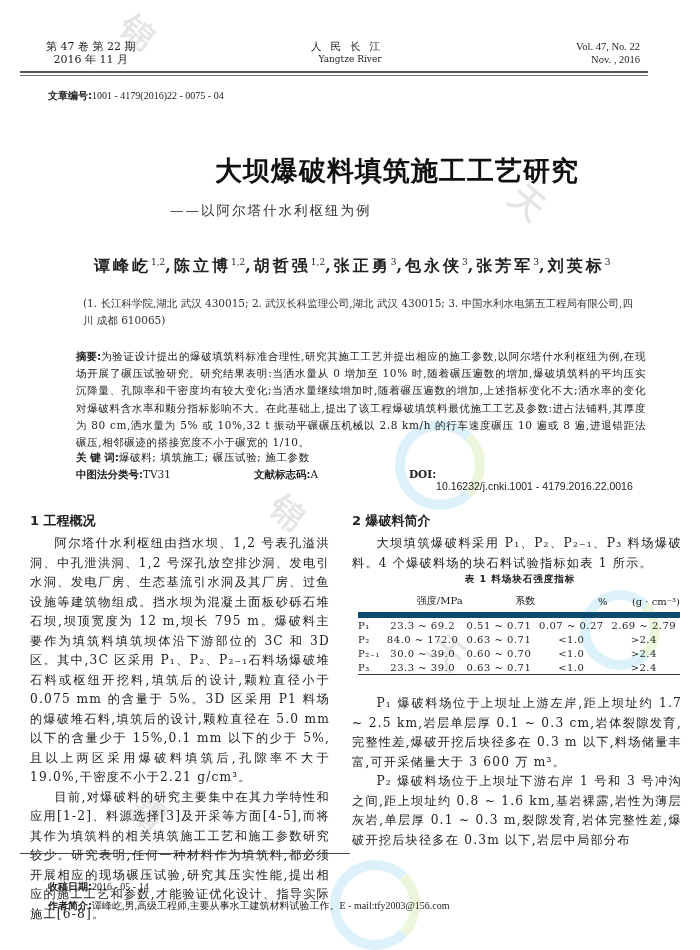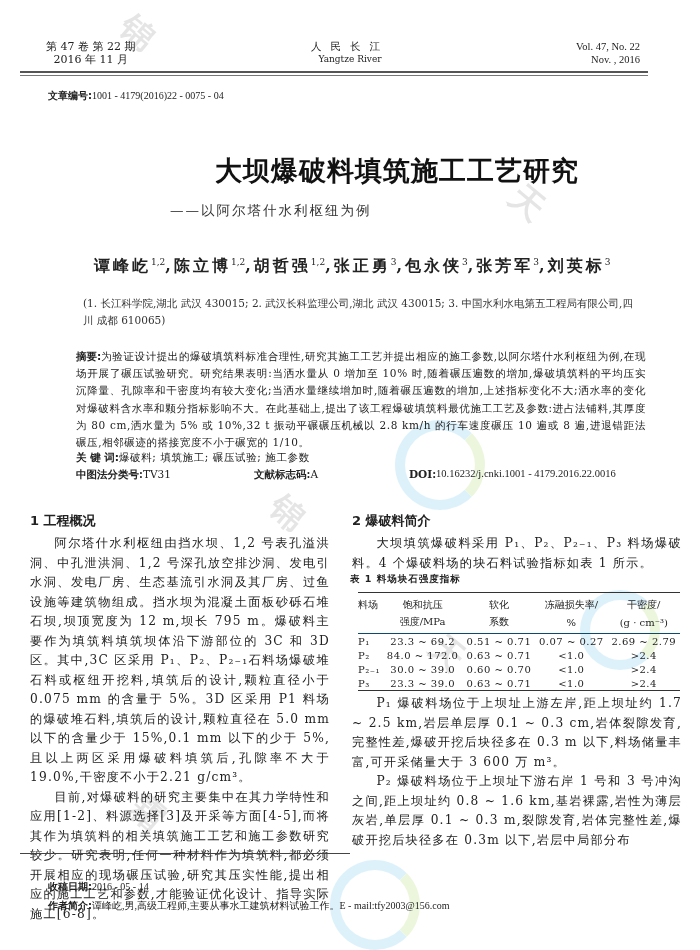--- a/index.html
+++ b/index.html
@@ -27,25 +27,25 @@
   
   .abstract { left:76px; top:348px; width:570px; font-size:10.5px; line-height:17.2px; letter-spacing:0.6px; text-align:justify; color:#222; }
   .abstract b, .kw b, .cls b { font-family:"DejaVu Sans", sans-serif; font-weight:bold; letter-spacing:0; }
   .kw { left:76px; top:451px; font-size:10.5px; letter-spacing:0.6px; }
   .cls-row { left:76px; top:468px; width:600px; font-size:10.5px; }
   .cls-row span { position:absolute; white-space:nowrap; }
   
   .sec-h { font-family:"DejaVu Sans", sans-serif; font-weight:bold; font-size:13px;text-align:right; }
   .col { font-size:12.2px; line-height:19.5px; letter-spacing:1.2px; text-align:justify; color:#222; }
   .col p { margin:0; text-indent:2em; }
-  .tbl-title { left:350px; width:340px; top:573px; font-family:"DejaVu Sans", sans-serif; font-weight:bold; font-size:9.5px; letter-spacing:1px; }
+  .tbl-title { left:350px; width:340px; top:573px; text-align:center; font-family:"DejaVu Sans", sans-serif; font-weight:bold; font-size:9.5px; letter-spacing:1px; }
   table.t1 { position:absolute; left:358px; top:592px; width:322px; border-collapse:collapse; font-size:10px; }
   table.t1 th, table.t1 td { padding:0; text-align:center; font-weight:normal; white-space:nowrap; }
   table.t1 thead tr.top th { border-top:1.5px solid #333; padding-top:4px; height:16px; }
-  table.t1 thead tr.bot th { border-bottom:1px solid #0c4a6e; height:18px; padding-bottom:2px; }
+  table.t1 thead tr.bot th { border-bottom:6px solid #0c4a6e; height:18px; padding-bottom:2px;text-align:right; }
   table.t1 tbody td { height:14px; letter-spacing:0.5px; }
   table.t1 tbody tr:last-child td { border-bottom:1.5px solid #333;margin-top:32px; }
   table.t1 td.first, table.t1 th.first { text-align:left; }
   .foot-rule { left:20px; top:853px; width:330px; border-top:1px solid #444; }
   .foot { left:48px; font-size:10px; font-family:"Liberation Serif", serif; }
   .foot b { font-family:"DejaVu Sans", sans-serif; font-weight:bold; }
   
   .wm { position:absolute; font-family:"DejaVu Sans", sans-serif; font-weight:bold; color:rgba(150,150,150,0.25); font-size:34px; transform:rotate(40deg); pointer-events:none; }
 </style>
 </head>
@@ -89,43 +89,36 @@
 
 <div class="abs abstract">
   <b>摘要:</b><span>为验证设计提出的爆破填筑料标准合理性,研究其施工工艺并提出相应的施工参数,以阿尔塔什水利枢纽为例,在现场开展了碾压试验研究。研究结果表明:当洒水量从 0 增加至 10% 时,随着碾压遍数的增加,爆破填筑料的平均压实沉降量、孔隙率和干密度均有较大变化;当洒水量继续增加时,随着碾压遍数的增加,上述指标变化不大;洒水率的变化对爆破料含水率和颗分指标影响不大。在此基础上,提出了该工程爆破填筑料最优施工工艺及参数:进占法铺料,其厚度为 80 cm,洒水量为 5% 或 10%,32 t 振动平碾碾压机械以 2.8 km/h 的行车速度碾压 10 遍或 8 遍,进退错距法碾压,相邻碾迹的搭接宽度不小于碾宽的 1/10。</span>
 </div>
 <div class="abs kw">
   <b>关 键 词:</b><span>爆破料; 填筑施工; 碾压试验; 施工参数</span>
 </div>
 <div class="abs cls-row">
   <span style="left:0;"><b>中图法分类号:</b><span> TV31</span></span>
   <span style="left:178px;"><b>文献标志码:</b><span> A</span></span>
-  <span style="left:333px;"><b>DOI:</b><span style="font-family:Liberation Serif, serif;">10.16232/j.cnki.1001 - 4179.2016.22.0016</span></span>
+  <span style="left:333px;"><b>DOI:</b><span style="font-family:Liberation Sans, sans-serif;margin-top:12px;">10.16232/j.cnki.1001 - 4179.2016.22.0016</span></span>
 </div>
 
 <div class="abs sec-h" style="left:30px;top:512px;">1   工程概况</div>
 <div class="abs col" style="left:30px;top:534px;width:300px;">
   <p>阿尔塔什水利枢纽由挡水坝、1,2 号表孔溢洪洞、中孔泄洪洞、1,2 号深孔放空排沙洞、发电引水洞、发电厂房、生态基流引水洞及其厂房、过鱼设施等建筑物组成。挡水坝为混凝土面板砂砾石堆石坝,坝顶宽度为 12 m,坝长 795 m。爆破料主要作为填筑料填筑坝体沿下游部位的 3C 和 3D 区。其中,3C 区采用 P₁、P₂、P₂₋₁石料场爆破堆石料或枢纽开挖料,填筑后的设计,颗粒直径小于 0.075 mm 的含量于 5%。3D 区采用 P1 料场的爆破堆石料,填筑后的设计,颗粒直径在 5.0 mm 以下的含量少于 15%,0.1 mm 以下的少于 5%,且以上两区采用爆破料填筑后,孔隙率不大于 19.0%,干密度不小于2.21 g/cm³。</p>
   <p>目前,对爆破料的研究主要集中在其力学特性和应用[1-2]、料源选择[3]及开采等方面[4-5],而将其作为填筑料的相关填筑施工工艺和施工参数研究较少。研究表明,任何一种材料作为填筑料,都必须开展相应的现场碾压试验,研究其压实性能,提出相应的施工工艺和参数,才能验证优化设计、指导实际施工[6-8]。</p>
 </div>
 
 <div class="abs sec-h" style="left:352px;top:512px;">2   爆破料简介</div>
 <div class="abs col" style="left:352px;top:534px;width:330px;">
   <p>大坝填筑爆破料采用 P₁、P₂、P₂₋₁、P₃ 料场爆破料。4 个爆破料场的块石料试验指标如表 1 所示。</p>
 </div>
 <div class="abs tbl-title">表 1   料场块石强度指标</div>
 <table class="t1">
   <thead>
-    <tr class="top">
-      <th class="first">料场</th>
-      <th>饱和抗压</th>
-      <th>软化</th>
-      <th>冻融损失率/</th>
-      <th>干密度/</th>
-    </tr>
     <tr class="bot">
       <th class="first"></th>
       <th>强度/MPa</th>
       <th>系数</th>
       <th>%</th>
       <th>(g · cm⁻³)</th>
     </tr>
   </thead>
   <tbody>
     <tr>

